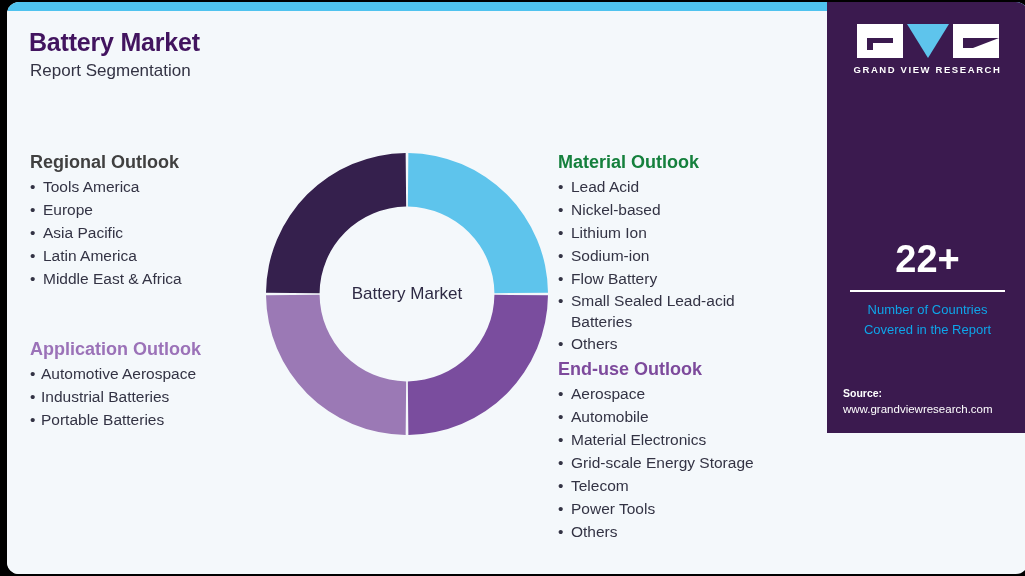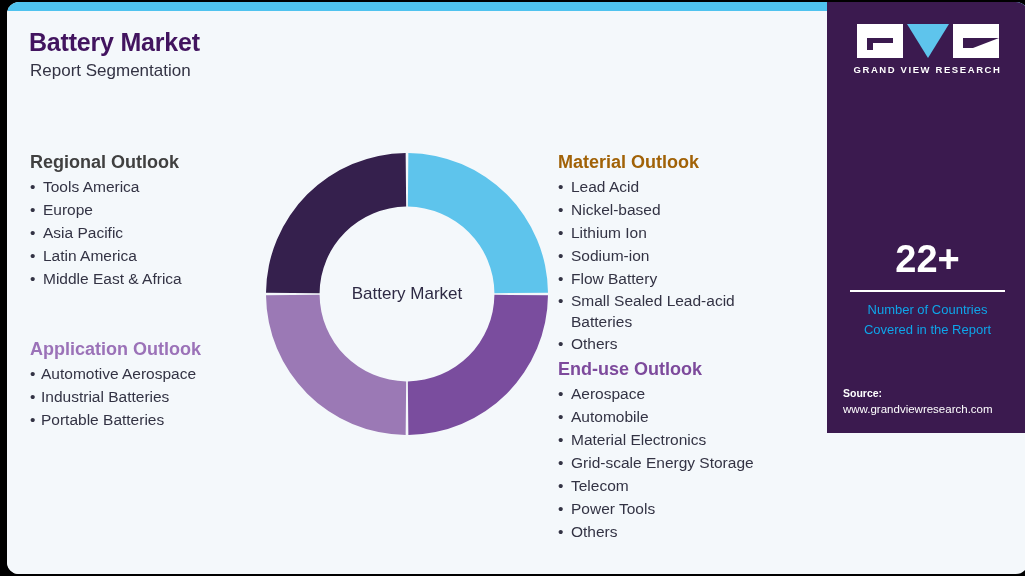--- a/index.html
+++ b/index.html
@@ -110,21 +110,21 @@
   }
 
   #regional-outlook { left: 23px; top: 140px; }
   #regional-outlook .outlook-title { color: #404040; }
 
   #application-outlook { left: 23px; top: 327px; }
   #application-outlook .outlook-title { color: #9B72B8; }
   #application-outlook li { padding-left: 11px; }
 
   #material-outlook { left: 551px; top: 140px; }
-  #material-outlook .outlook-title { color: #a16207; }
+  #material-outlook .outlook-title { color: #15803d; }
 
   #enduse-outlook { left: 551px; top: 347px; }
   #enduse-outlook .outlook-title { color: #7D4A9C; }
 
   
   #donut-chart {
     position: absolute;
     left: 256px;
     top: 139px;
     width: 288px;

